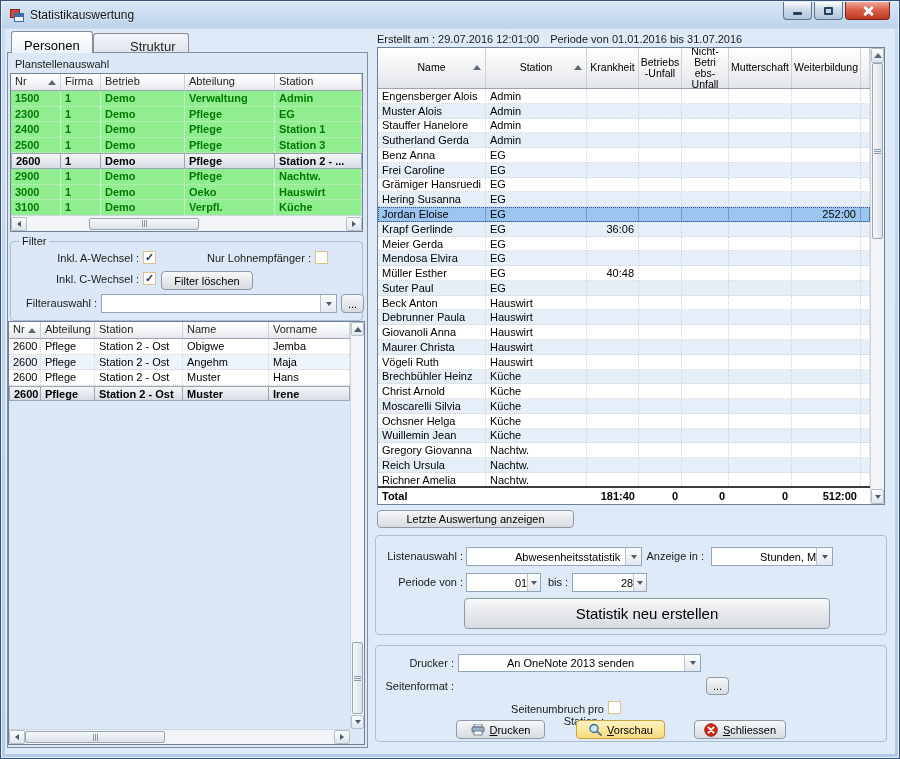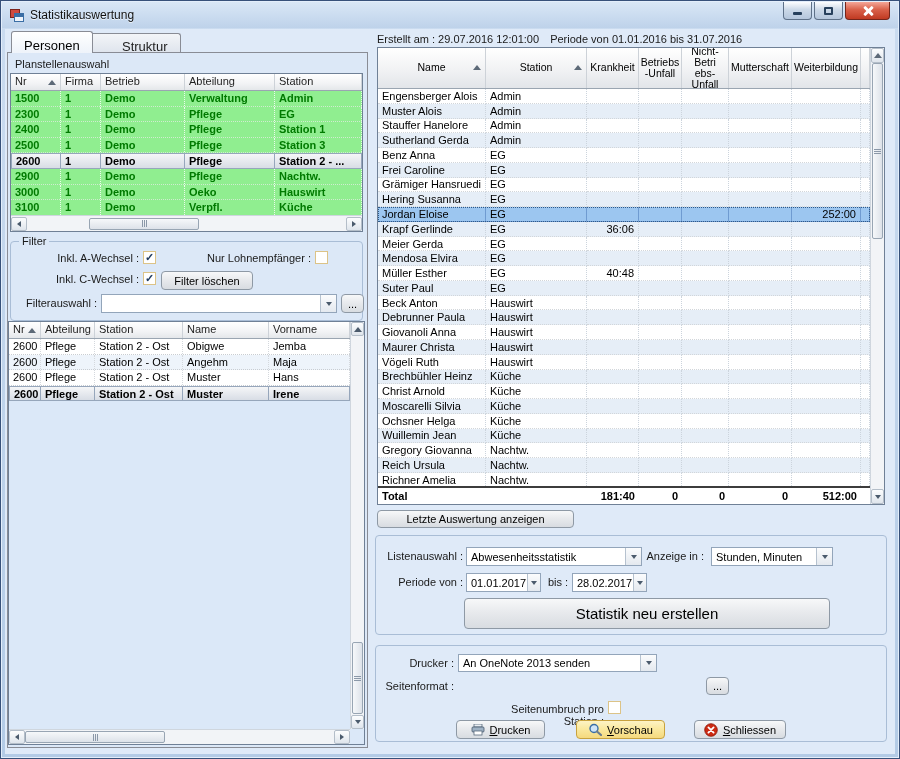--- a/index.html
+++ b/index.html
@@ -22,21 +22,21 @@
   .glyph-max{width:9px;height:8px;border:2px solid #27405c;border-radius:1px;}
   .glyph-x{position:relative;width:10px;height:10px;}
   .glyph-x::before,.glyph-x::after{content:"";position:absolute;left:4px;top:-1px;width:3px;height:12px;background:#fff;border-radius:1px;}
   .glyph-x::before{transform:rotate(45deg);} .glyph-x::after{transform:rotate(-45deg);}
   
   .client{position:absolute;left:4px;top:28px;right:4px;bottom:4px;background:#dfeaf8;}
   
   .tab{position:absolute;top:2px;height:21px;padding:0 12px;font-size:13px;display:flex;align-items:flex-end;
        border:1px solid #898c95;border-bottom:none;border-radius:3px 3px 0 0;}
   .tab.active{left:6px;background:linear-gradient(#ffffff,#eef3fa);z-index:3;height:22px;}
-  .tab.inactive{left:80px;top:4px;background:linear-gradient(#f3f5f8,#dde3ec);color:#222;padding-left:36px;}
+  .tab.inactive{left:88px;top:4px;background:linear-gradient(#f3f5f8,#dde3ec);color:#222;padding-left:36px;}
   .tabpage{position:absolute;left:2px;top:23px;width:361px;height:696px;background:#dce8f7;border:1px solid #898c95;}
   
   .grid{position:absolute;background:#fff;border:1px solid #6f8096;font-size:11px;overflow:hidden;}
   .ghead{display:flex;background:linear-gradient(#ffffff,#f2f3f5 60%,#e4e7ea);border-bottom:1px solid #9aa5b1;color:#1f1f1f;}
   .gh{display:flex;align-items:center;padding:0 4px;border-right:1px solid #cdd2d8;overflow:hidden;white-space:pre-line;line-height:1.05;}
   .tri-up{width:0;height:0;border-left:4px solid transparent;border-right:4px solid transparent;border-bottom:5px solid #5d6a78;margin-left:auto;}
   .tri-dn{width:0;height:0;border-left:3px solid transparent;border-right:3px solid transparent;border-top:4px solid #4a5a6c;}
   .tri-l{width:0;height:0;border-top:3px solid transparent;border-bottom:3px solid transparent;border-right:4px solid #4a5a6c;}
   .tri-r{width:0;height:0;border-top:3px solid transparent;border-bottom:3px solid transparent;border-left:4px solid #4a5a6c;}
   
@@ -83,21 +83,21 @@
   .hscroll{position:absolute;left:0;right:0;bottom:0;height:16px;background:#f2f4f7;border-top:1px solid #cfd6de;display:flex;align-items:center;}
   .hscroll .sbtn{width:16px;height:14px;}
   .hthumb{height:12px;border:1px solid #98a5b3;border-radius:2px;background:linear-gradient(#f6f8fa,#dde2e9);display:flex;align-items:center;justify-content:center;}
   
   .groupbox{position:absolute;border:1px solid #a9bdd6;border-radius:4px;}
   .groupbox .legend{position:absolute;top:-7px;left:8px;background:#dce8f7;padding:0 3px;font-size:11px;color:#1a1a1a;}
   
   .btn{display:flex;align-items:center;justify-content:center;font-size:11px;color:#000;
        background:linear-gradient(#f7f8f9,#e8eaed 45%,#d8dce1);border:1px solid #8e99a5;border-radius:4px;position:absolute;}
   .btn.yellow{background:linear-gradient(#fdf3c5,#fae9a0 45%,#f5d97e);border-color:#c8a23e;}
-  .combo{position:absolute;background:#fff;border:1px solid #93a5ba;display:flex;align-items:center;font-size:11px;}
+  .combo{position:absolute;background:#fff;border:1px solid #93a5ba;display:flex;align-items:center;font-size:11px;padding-left:44px;}
   .combo .val{flex:1;padding:0 4px;overflow:hidden;white-space:nowrap;}
   .combo .drop{width:16px;align-self:stretch;border-left:1px solid #b6c2cf;background:linear-gradient(#fbfcfd,#e4e9ef);display:flex;align-items:center;justify-content:center;}
   .cb{position:absolute;width:13px;height:13px;background:#fff;border:1px solid #dcc387;display:flex;align-items:center;justify-content:center;}
   .cb.checked::after{content:"✓";font-size:11px;font-weight:bold;color:#1e3a5f;margin-top:-1px;}
   .rlabel{position:absolute;font-size:11px;color:#1a1a1a;text-align:right;}
   .llabel{position:absolute;font-size:11px;color:#1a1a1a;}
   .icon-svg{display:block;}
 </style>
 </head>
 <body>
@@ -645,21 +645,21 @@
             <span class="tri-dn"></span>
           </span>
       </div>
       <div class="btn" style="left:88px;top:62px;width:366px;height:31px;font-size:15px;">
           <span>Statistik neu erstellen</span>
         </div>
     </div>
 
     <div class="groupbox" style="left:370px;top:616px;width:512px;height:97px;">
       <div class="rlabel" style="left:10px;top:11px;width:68px;">Drucker :</div>
-      <div class="combo" style="left:82px;top:8px;width:199px;height:18px;">
+      <div class="combo" style="left:82px;top:8px;width:243px;height:18px;">
         <span class="val">An OneNote 2013 senden</span>
         <span class="drop">
             <span class="tri-dn"></span>
           </span>
       </div>
       <div class="rlabel" style="left:5px;top:34px;width:73px;">Seitenformat :</div>
       <div class="btn" style="left:330px;top:31px;width:23px;height:18px;">
           <span>...</span>
         </div>
       <div class="rlabel" style="left:110px;top:57px;width:118px;">Seitenumbruch pro Station :</div>

